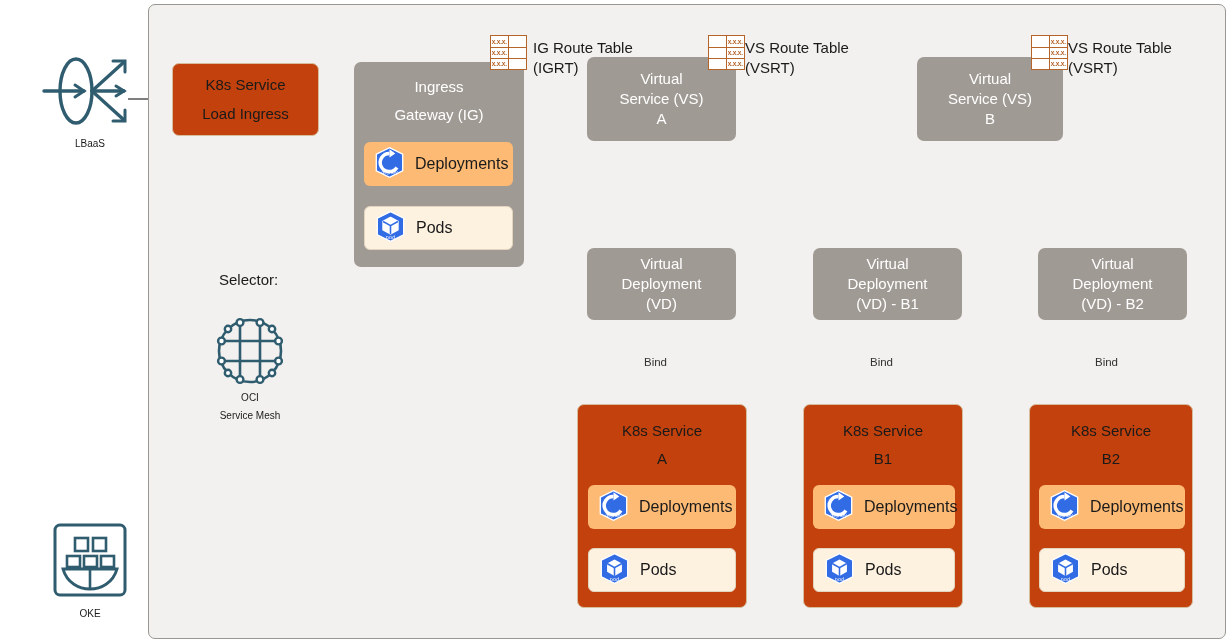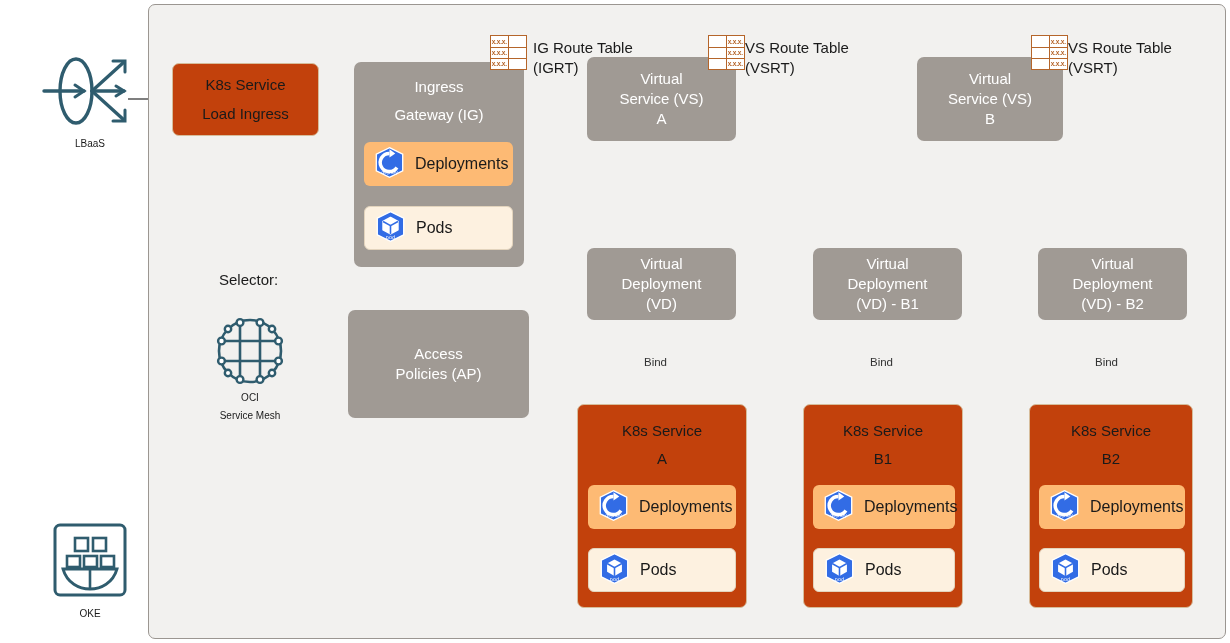--- a/index.html
+++ b/index.html
@@ -316,24 +316,20 @@
         <circle cx="16" cy="16" r="3.2"></circle>
           <circle cx="60" cy="16" r="3.2"></circle>
         <circle cx="16" cy="60" r="3.2"></circle>
           <circle cx="60" cy="60" r="3.2"></circle>
       </g>
     </svg>
   </div>
   <div class="caption" style="left:190px; top:392px; width:120px;">OCI</div>
   <div class="caption" style="left:180px; top:410px; width:140px;">Service Mesh</div>
 
-  <div class="abs box box-gray" style="left:348px; top:310px; width:181px; height:108px;">
-    <span>Access</span>
-    <span>Policies (AP)</span>
-  </div>
 
   <div class="abs box box-peach top-align" style="left:577px; top:404px; width:170px; height:204px;">
     <span>K8s Service</span>
     <span style="margin-top:8px;">A</span>
   </div>
   <div class="chip chip-deploy" style="left:588px; top:485px; width:148px; height:44px;">
     <span>
       <svg width="33" height="33" viewBox="0 0 40 40">
         <polygon points="20,2 36,10 36,30 20,38 4,30 4,10" fill="#326ce5" stroke="#ffffff" stroke-width="1.6"></polygon>
         <path d="M20,9 A11,11 0 1 0 29,26" fill="none" stroke="#ffffff" stroke-width="4.2"></path>

